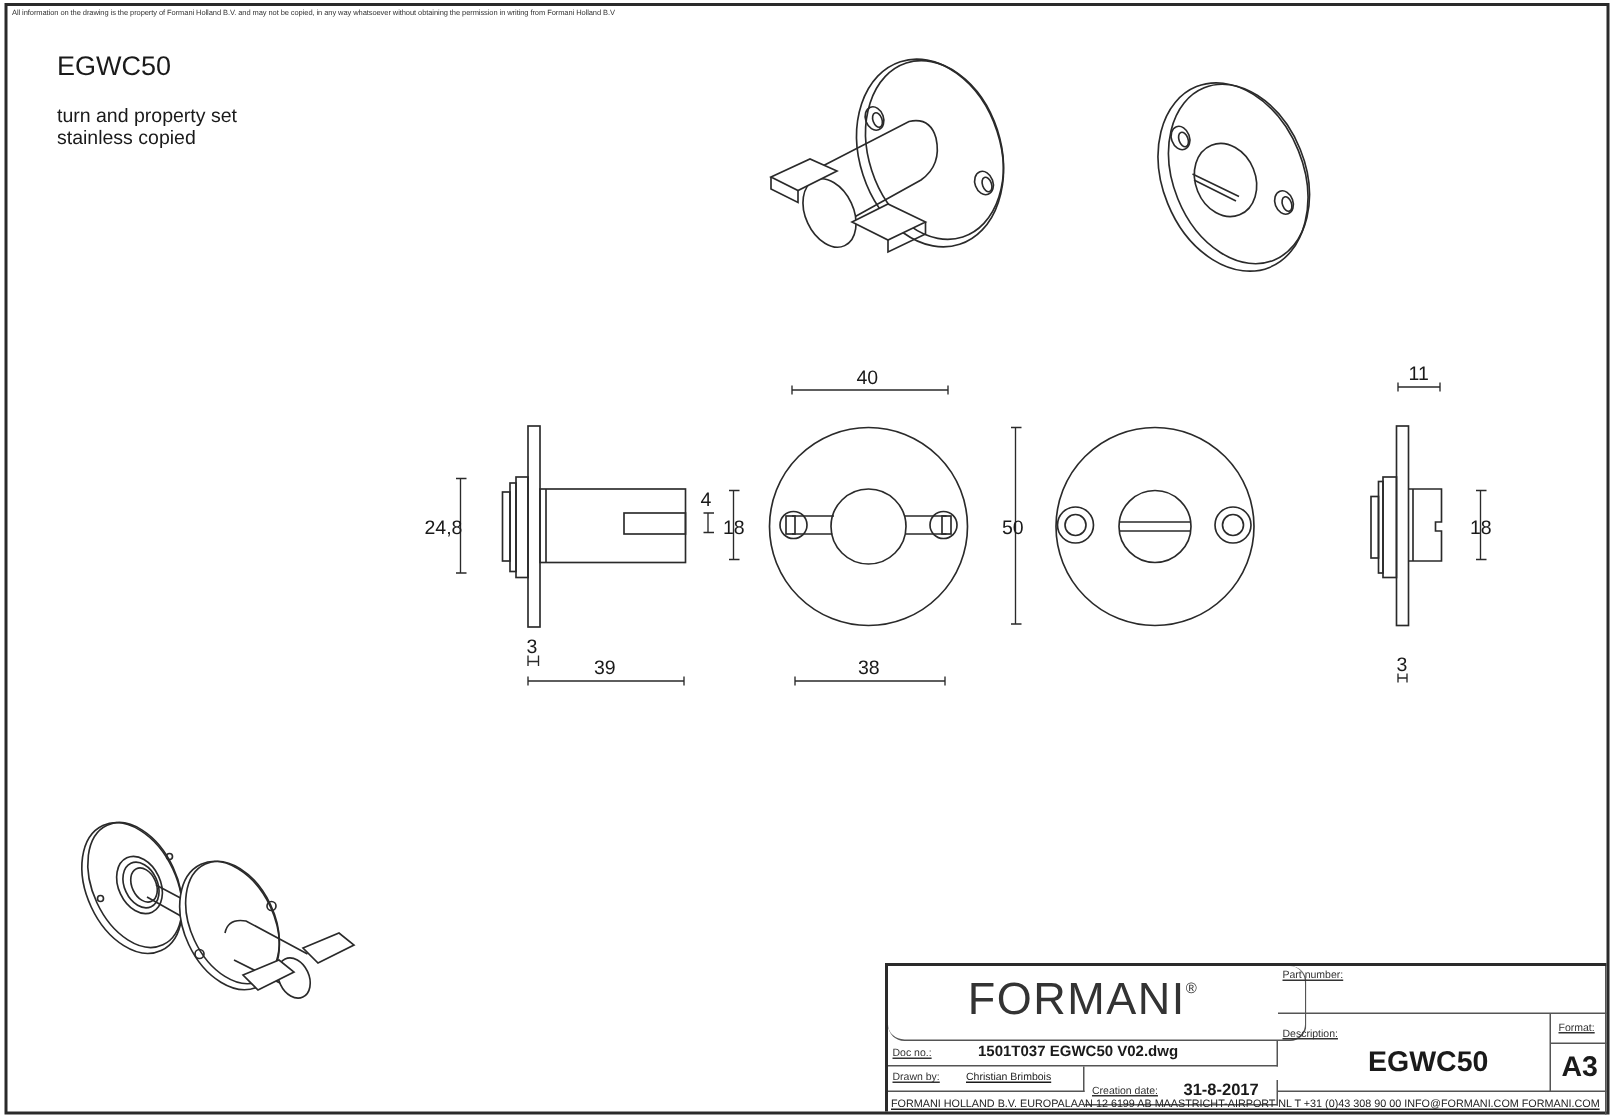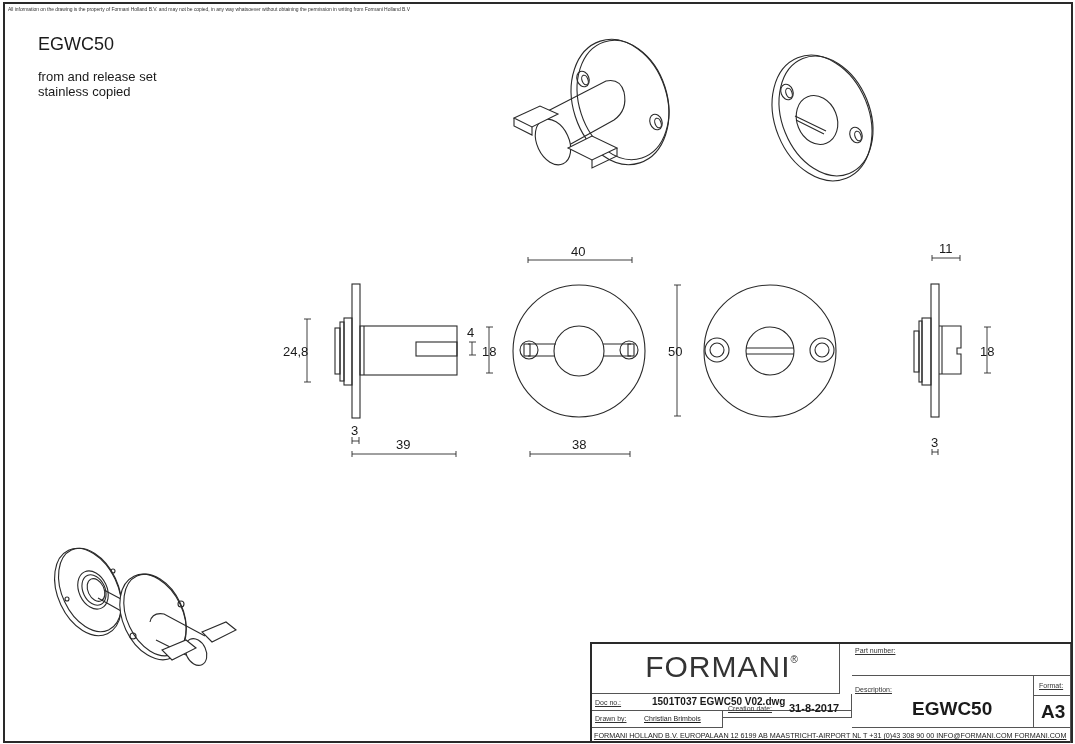--- a/index.html
+++ b/index.html
@@ -18,21 +18,21 @@
     .logo { position:absolute; left:0; top:6px; width:260px; text-align:center; font-size:30px; letter-spacing:1px; font-weight:300; color:#333; }
     .logo sup { font-size:10px; vertical-align:top; position:relative; top:4px; }
   </style>
 </head>
 <body>
 
 <div class="frame"></div>
 <div class="notice">All information on the drawing is the property of Formani Holland B.V. and may not be copied, in any way whatsoever without obtaining the permission in writing from Formani Holland B.V</div>
 <div class="title">EGWC50</div>
 <div class="subtitle">
-  <div>from and release set</div>
+  <div>turn and property set</div>
   <div>stainless copied</div>
 </div>
 
 <svg class="drawing" width="1075" height="744" viewBox="0 0 1075 744" fill="none" stroke="#2a2a2a" stroke-width="1.1">
 
   <g>
     <ellipse cx="620" cy="102" rx="47" ry="64" transform="rotate(-18 620 102)"></ellipse>
     <ellipse cx="623" cy="100" rx="44" ry="61" transform="rotate(-18 623 100)"></ellipse>
     <ellipse cx="583" cy="79" rx="6" ry="8" transform="rotate(-20 583 79)"></ellipse>
     <ellipse cx="585" cy="80" rx="3" ry="5" transform="rotate(-20 585 80)"></ellipse>
@@ -152,35 +152,35 @@
     <text class="dim" x="668" y="356">50</text>
     <text class="dim" x="572" y="449">38</text>
     <text class="dim" x="939" y="253">11</text>
     <text class="dim" x="980" y="356">18</text>
     <text class="dim" x="931" y="447">3</text>
   </g>
 </svg>
 
 <div class="tb">
 
-  <div class="cell" style="left:0; top:0; width:248px; height:50px;">
+  <div class="cell" style="left:0; top:0; width:279px; height:50px;border-radius:11px;">
     <div class="logo"><span>FORMANI</span><sup>®</sup></div>
   </div>
 
   <div class="cell" style="left:0; top:50px; width:260px; height:17px;">
     <span class="lbl" style="left:3px; top:5px;">Doc no.:</span>
     <span class="val" style="left:60px; top:2px; font-size:10px;">1501T037 EGWC50  V02.dwg</span>
   </div>
 
   <div class="cell" style="left:0; top:67px; width:131px; height:17px;">
     <span class="lbl" style="left:3px; top:4px;">Drawn by:</span>
     <span class="lbl" style="left:52px; top:4px; color:#1a1a1a;">Christian Brimbois</span>
   </div>
 
-  <div class="cell" style="left:131px; top:57px; width:129px; height:17px;text-align:right;">
+  <div class="cell" style="left:131px; top:76px; width:129px; height:17px;text-align:right;">
     <span class="lbl" style="left:5px; top:4px;">Creation date:</span>
     <span class="val" style="left:66px; top:1px; font-size:11px;">31-8-2017</span>
   </div>
 
   <div class="cell" style="left:260px; top:0; width:219px; height:32px;">
     <span class="lbl" style="left:3px; top:3px;">Part number:</span>
     <span class="val" style="left:60px; top:14px; font-size:10px;"></span>
   </div>
 
   <div class="cell" style="left:260px; top:32px; width:182px; height:52px;">

